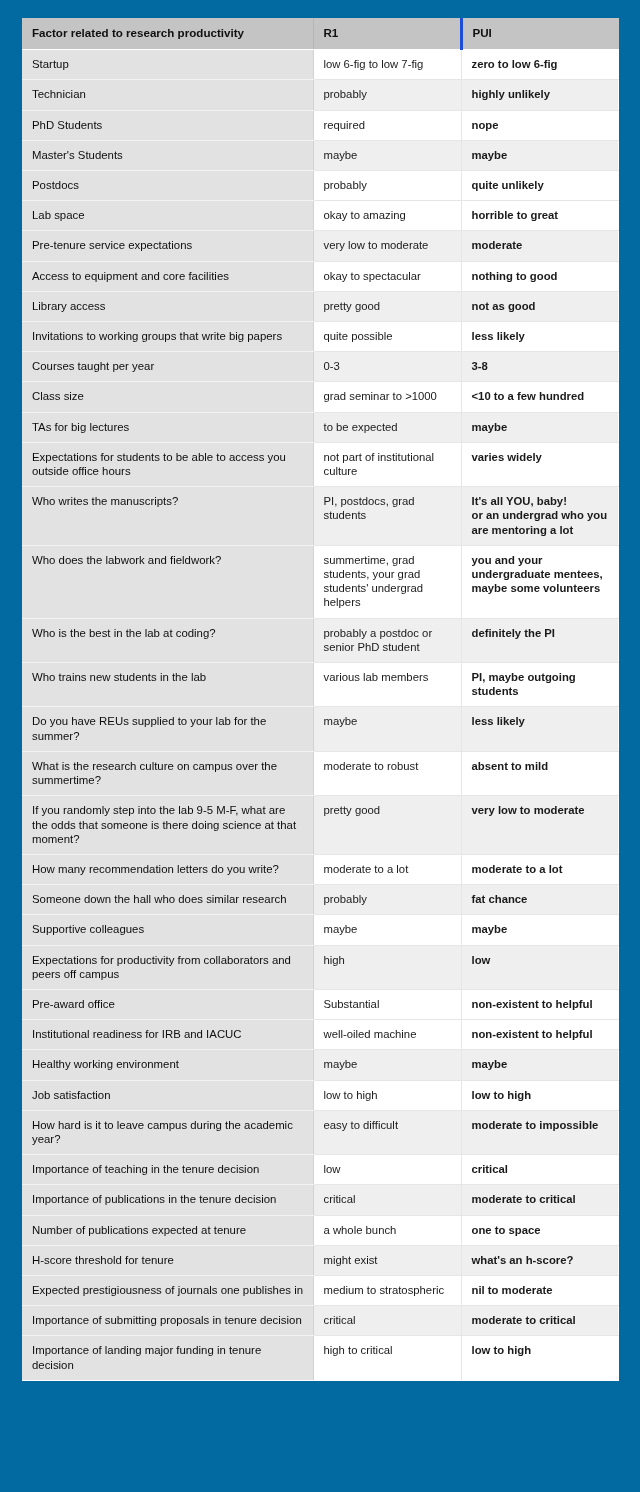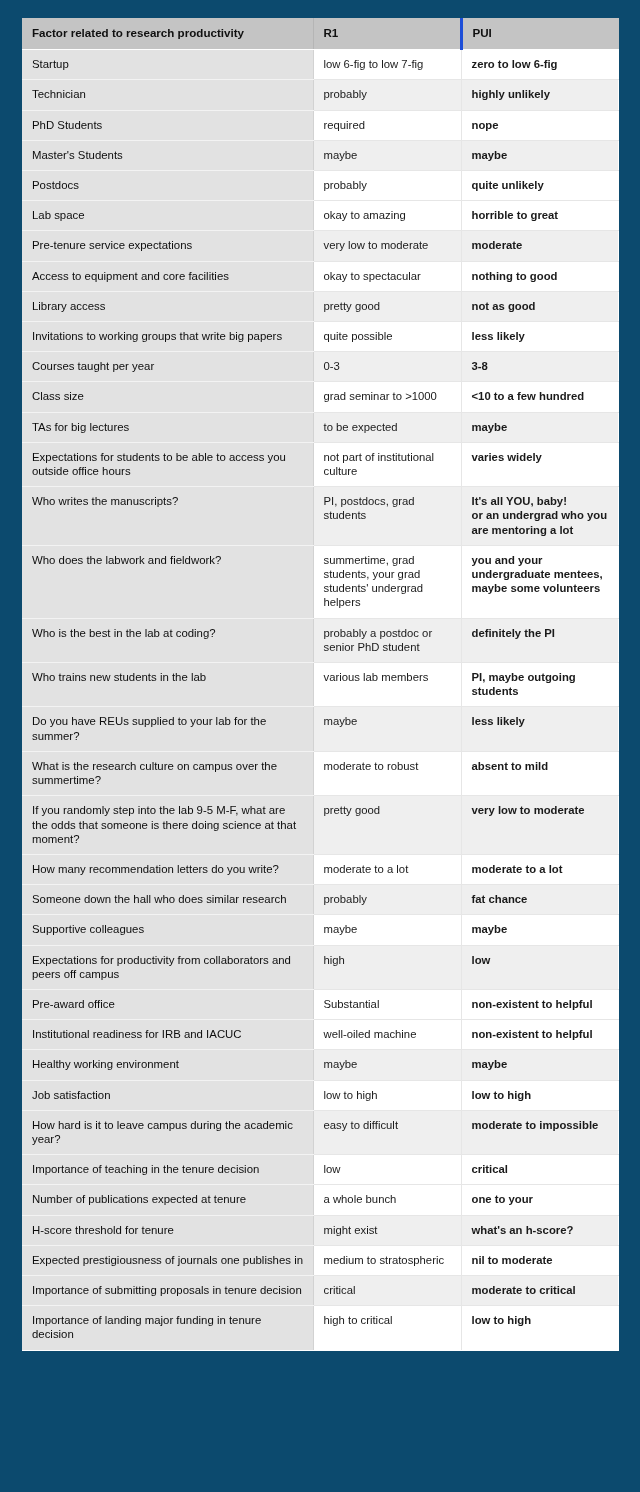--- a/index.html
+++ b/index.html
@@ -11,21 +11,21 @@
   body {
     width: 640px;
     height: 1492px;
     font-family: "Liberation Sans", sans-serif;
     -webkit-font-smoothing: antialiased;
   }
   #page {
     position: relative;
     width: 640px;
     height: 1492px;
-    background: #0c4a6e;
+    background: #0369a1;
     overflow: hidden;
   }
   #table-wrap {
     position: absolute;
     left: 22px;
     top: 18px;
     width: 596px;
   }
   table.compare {
     border-collapse: collapse;
@@ -260,24 +260,29 @@
           <tr class="odd">
             <td class="factor">How hard is it to leave campus during the academic year?</td>
             <td class="val nowrapline">easy to difficult</td>
             <td class="val last nowrapline">moderate to impossible</td>
           </tr>
           <tr class="even">
             <td class="factor">Importance of teaching in the tenure decision</td>
             <td class="val nowrapline">low</td>
             <td class="val last nowrapline">critical</td>
           </tr>
+          <tr class="odd">
+            <td class="factor">Importance of publications in the tenure decision</td>
+            <td class="val nowrapline">critical</td>
+            <td class="val last nowrapline">moderate to critical</td>
+          </tr>
           <tr class="even">
             <td class="factor">Number of publications expected at tenure</td>
             <td class="val nowrapline">a whole bunch</td>
-            <td class="val last nowrapline">one to your</td>
+            <td class="val last nowrapline">one to space</td>
           </tr>
           <tr class="odd">
             <td class="factor">H-score threshold for tenure</td>
             <td class="val nowrapline">might exist</td>
             <td class="val last nowrapline">what's an h-score?</td>
           </tr>
           <tr class="even">
             <td class="factor">Expected prestigiousness of journals one publishes in</td>
             <td class="val nowrapline">medium to stratospheric</td>
             <td class="val last nowrapline">nil to moderate</td>

